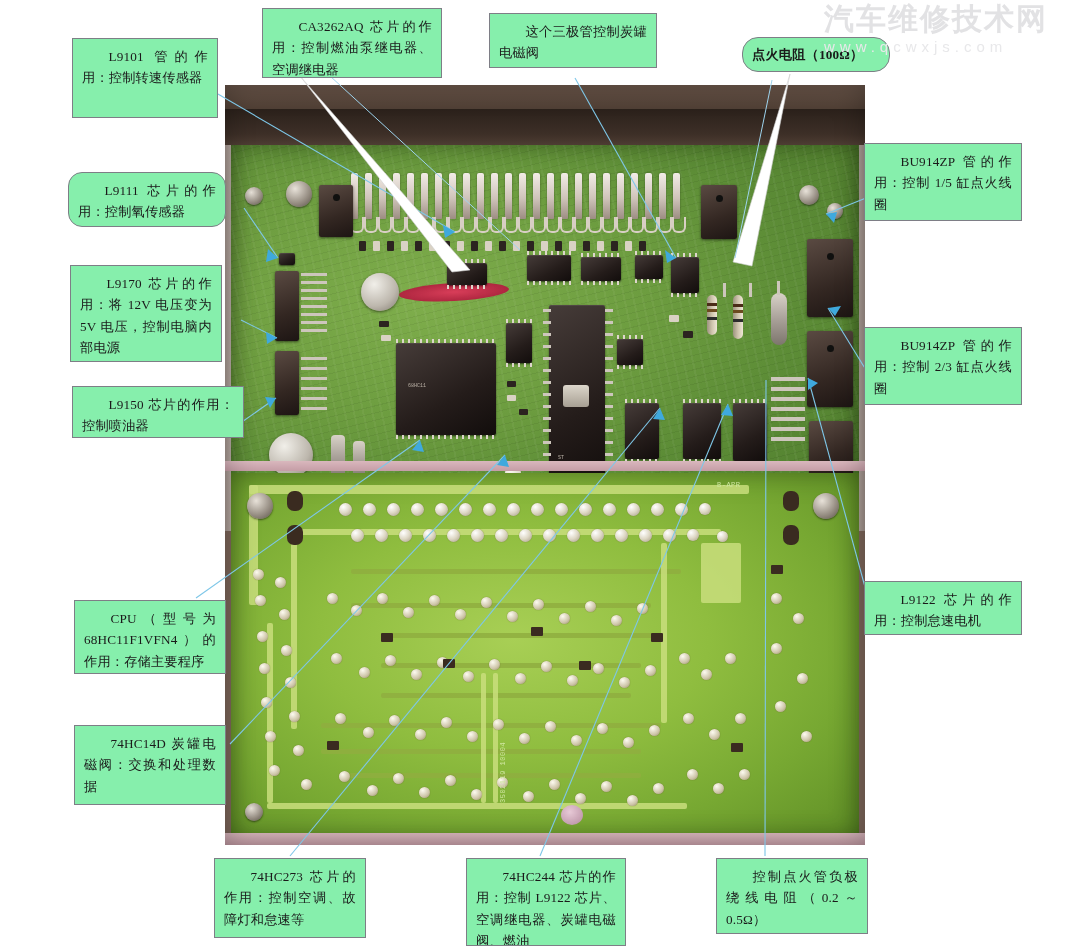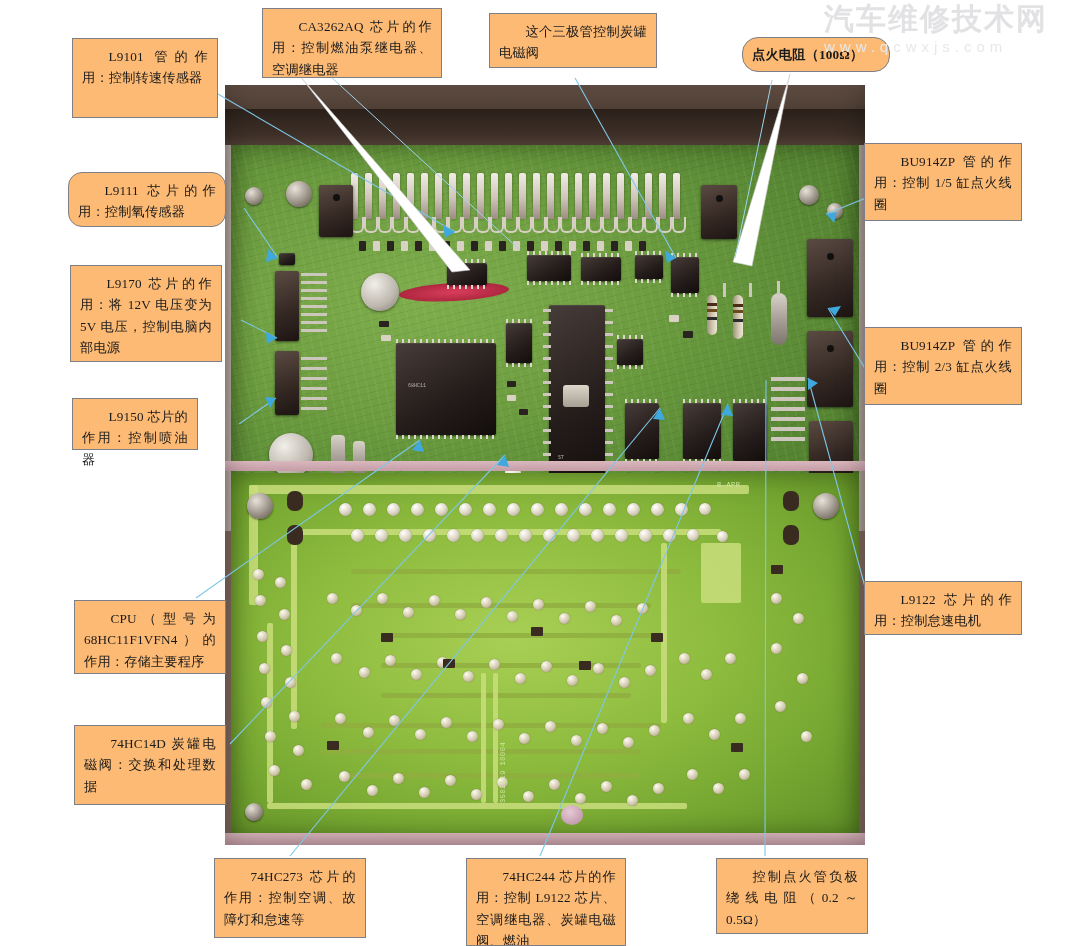--- a/index.html
+++ b/index.html
@@ -103,21 +103,21 @@
   .silk{position:absolute;color:#cfe6a0;font-size:7px;font-family:"Liberation Mono",monospace;
     letter-spacing:.5px;}
   .silk.vert{transform:rotate(-90deg);transform-origin:left top;}
 
   .photo-edge{position:absolute;inset:0;pointer-events:none;
     box-shadow:inset 0 0 30px rgba(0,0,0,.30);}
   .pink-band{position:absolute;left:0;width:100%;height:10px;background:linear-gradient(180deg,#d9b7bd,#c59da6);}
 
   
   .cbox{
-    position:absolute;background:#fdba74;border:1.4px solid #7e7e86;
+    position:absolute;background:#86efac;border:1.4px solid #7e7e86;
     color:#1a1a1a;font-size:13.2px;line-height:1.62;
     padding:7px 9px 8px 9px;
     text-align:justify;text-justify:inter-ideograph;
     box-sizing:border-box;
     font-family:"Liberation Serif","DejaVu Serif",serif;
     letter-spacing:.2px;
   }
   .cbox .ind{text-indent:2em;display:block;}
   .cbox.round{border-radius:14px;}
   .cbox.bubble{border-radius:16px;font-weight:bold;}
@@ -584,21 +584,21 @@
   </div>
 
   <div class="cbox round" style="left:68px;top:172px;width:158px;height:55px">
     <span class="ind">L9111 芯片的作用：控制氧传感器</span>
   </div>
 
   <div class="cbox" style="left:70px;top:265px;width:152px;height:97px">
     <span class="ind">L9170 芯片的作用：将 12V 电压变为 5V 电压，控制电脑内部电源</span>
   </div>
 
-  <div class="cbox" style="left:72px;top:398px;width:126px;height:52px">
+  <div class="cbox" style="left:72px;top:386px;width:172px;height:52px">
     <span class="ind">L9150 芯片的作用：控制喷油器</span>
   </div>
 
   <div class="cbox" style="left:74px;top:600px;width:152px;height:74px">
     <span class="ind">CPU（型号为 68HC11F1VFN4）的作用：存储主要程序</span>
   </div>
 
   <div class="cbox" style="left:74px;top:725px;width:152px;height:80px">
     <span class="ind">74HC14D 炭罐电磁阀：交换和处理数据</span>
   </div>

